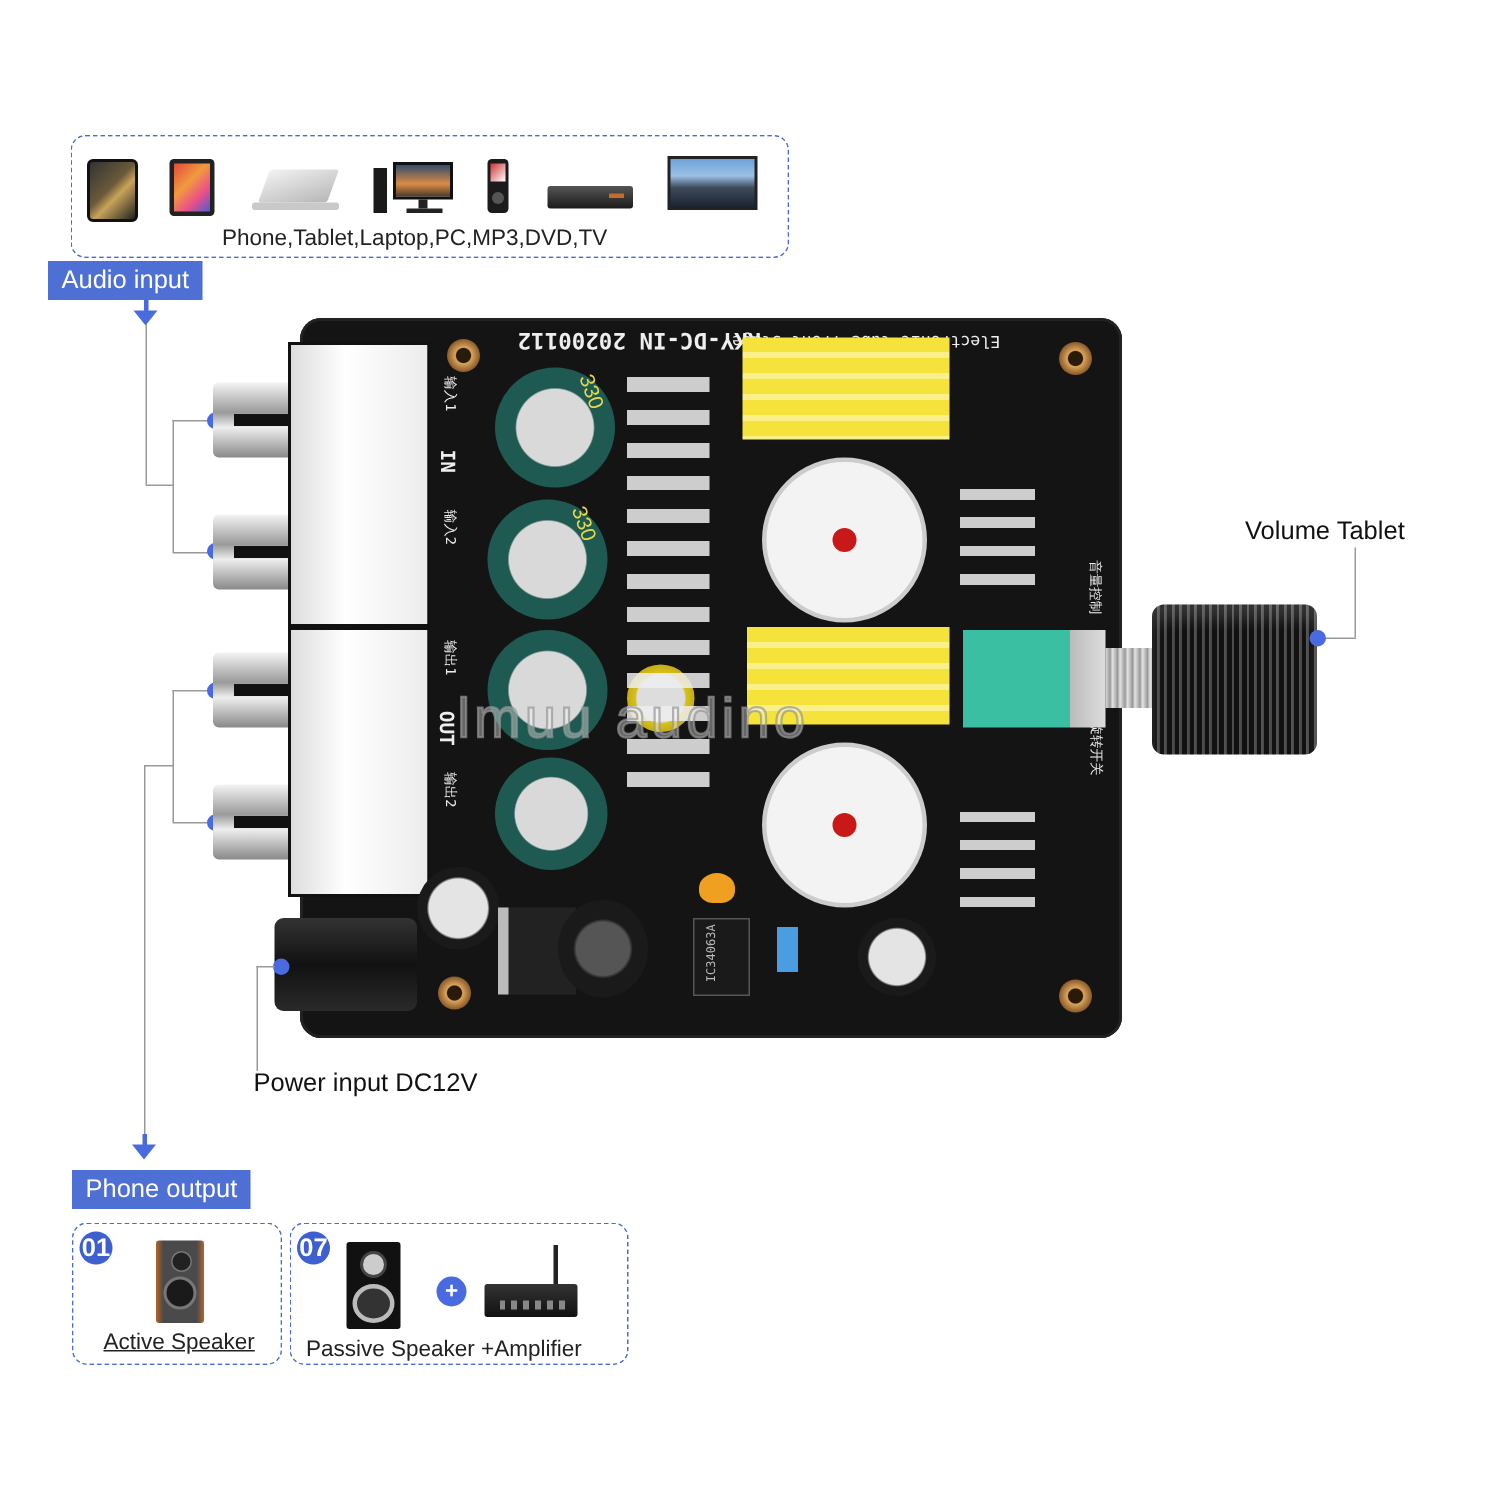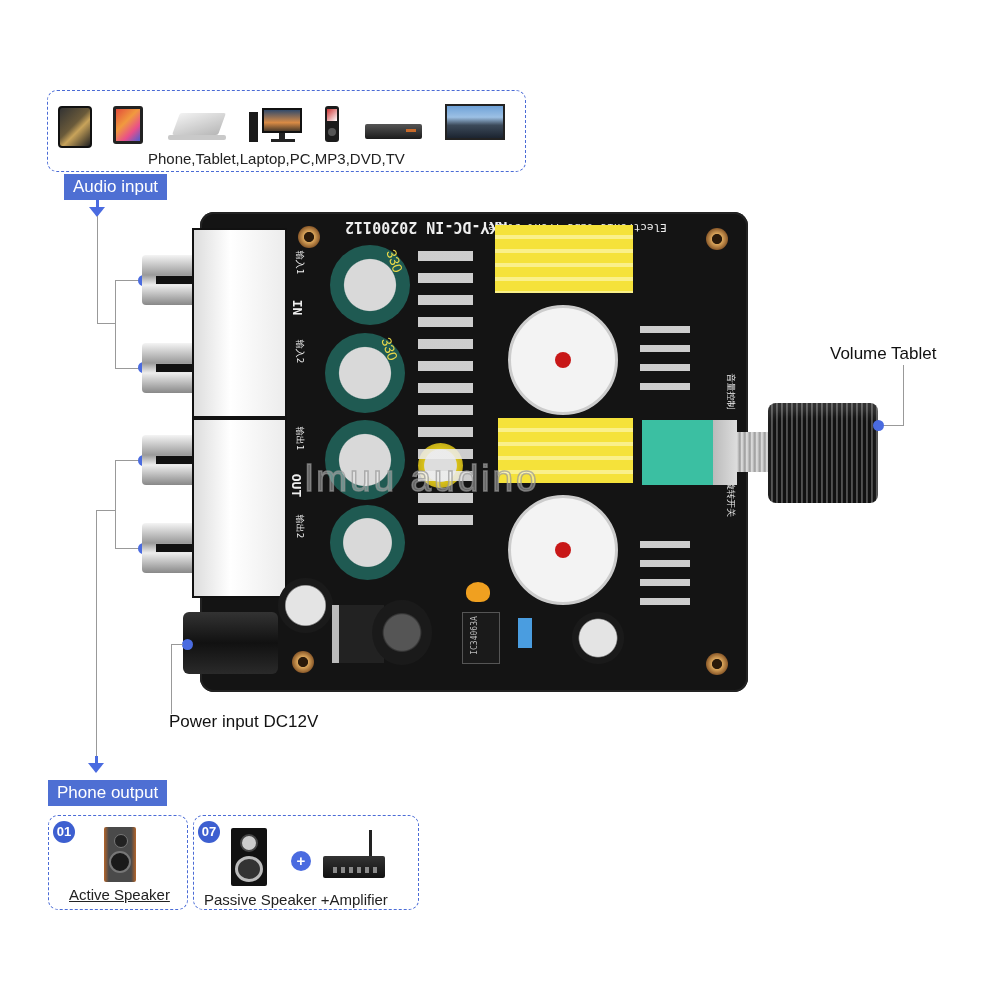--- a/index.html
+++ b/index.html
@@ -4,21 +4,21 @@
 <style>
   html,body{margin:0;padding:0;background:#fff;}
   body{width:1000px;height:1000px;position:relative;overflow:hidden;font-family:"Liberation Sans",sans-serif;color:#222;}
   .abs{position:absolute;}
   .dash-box{position:absolute;border:1.5px dashed #4a6bd6;border-radius:10px;}
   .tag{position:absolute;background:#4e6fd3;color:#fff;font-size:17px;padding:2px 9px;line-height:22px;}
   .caption{position:absolute;font-size:15px;color:#222;white-space:nowrap;}
   .label{position:absolute;font-size:17px;color:#111;white-space:nowrap;}
   .dot{position:absolute;width:11px;height:11px;border-radius:50%;background:#4a6be0;}
   .line{position:absolute;background:#999;}
-  .num-badge{position:absolute;width:22px;height:22px;border-radius:50%;background:#3d5fd0;color:#fff;font-size:13px;font-weight:bold;text-align:center;line-height:22px;}
+  .num-badge{position:absolute;width:22px;height:22px;border-radius:50%;background:#3d5fd0;color:#fff;font-size:17px;font-weight:bold;text-align:center;line-height:22px;}
   .plus-badge{position:absolute;width:20px;height:20px;border-radius:50%;background:#4a6be0;color:#fff;font-size:15px;font-weight:bold;text-align:center;line-height:19px;}
   .arrow-down{position:absolute;width:0;height:0;border-left:8px solid transparent;border-right:8px solid transparent;border-top:10px solid #4a6be0;}
   .pcb-text{position:absolute;color:#eee;font-family:"DejaVu Sans Mono",monospace;white-space:nowrap;}
   .device{position:absolute;}
 </style>
 </head>
 <body>
 
 <div class="dash-box" style="left:47px;top:90px;width:477px;height:80px;"></div>
 
@@ -42,21 +42,21 @@
 </div>
 <div class="device" style="left:365px;top:124px;width:57px;height:15px;background:linear-gradient(180deg,#555,#1b1b1b);border-radius:2px;">
   <div style="position:absolute;right:6px;top:5px;width:10px;height:3px;background:#c86a2a;"></div>
 </div>
 <div class="device" style="left:445px;top:104px;width:60px;height:36px;background:#222;">
   <div style="position:absolute;left:2px;top:2px;right:2px;bottom:2px;background:linear-gradient(180deg,#6fa2d8,#9cc0e4 35%,#3c4a5a 60%,#1c2430);"></div>
 </div>
 
 <div class="caption" style="left:148px;top:150px;">Phone,Tablet,Laptop,PC,MP3,DVD,TV</div>
 
-<div class="tag" style="left:64px;top:174px;">Audio input</div>
+<div class="tag" style="left:32px;top:174px;">Audio input</div>
 <div class="line" style="left:96px;top:200px;width:3px;height:8px;background:#4a6be0;"></div>
 <div class="arrow-down" style="left:89px;top:207px;"></div>
 
 <div class="line" style="left:97px;top:216px;width:1px;height:107px;"></div>
 <div class="line" style="left:97px;top:323px;width:19px;height:1px;"></div>
 <div class="line" style="left:115px;top:280px;width:1px;height:88px;"></div>
 <div class="line" style="left:115px;top:280px;width:28px;height:1px;"></div>
 <div class="line" style="left:115px;top:368px;width:28px;height:1px;"></div>
 <div class="dot" style="left:138px;top:275px;"></div>
 <div class="dot" style="left:138px;top:362px;"></div>

